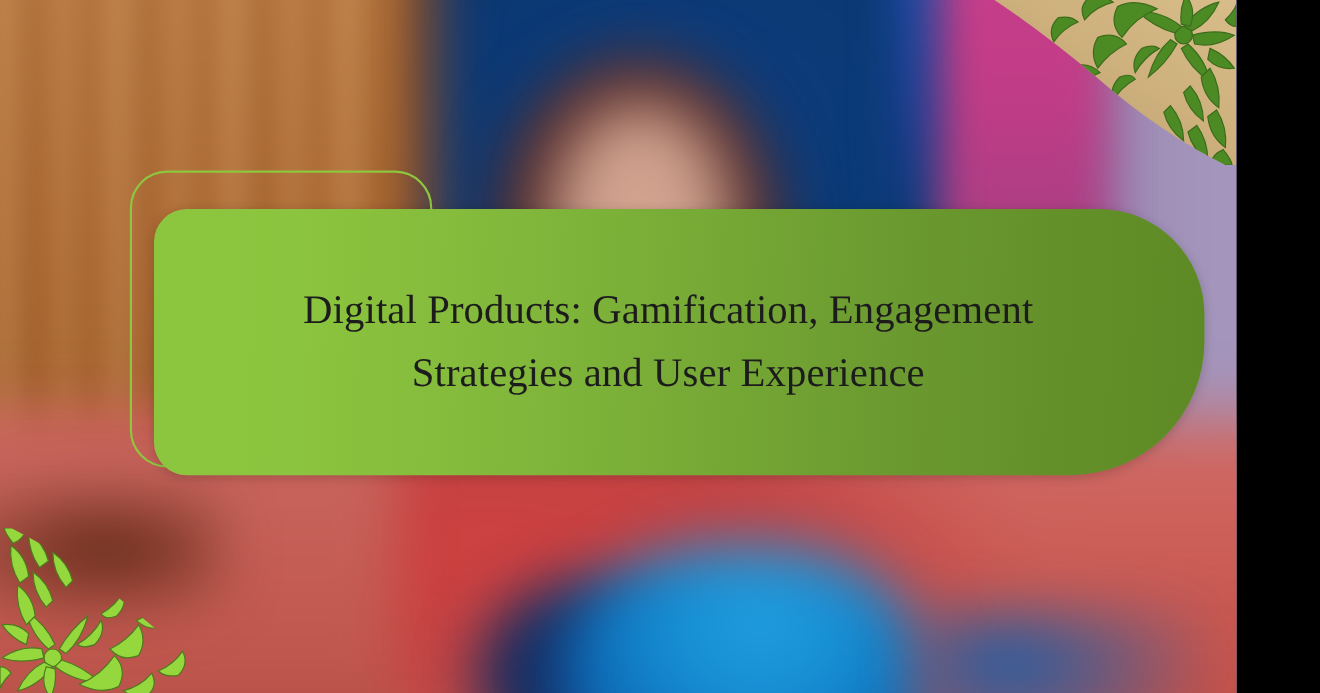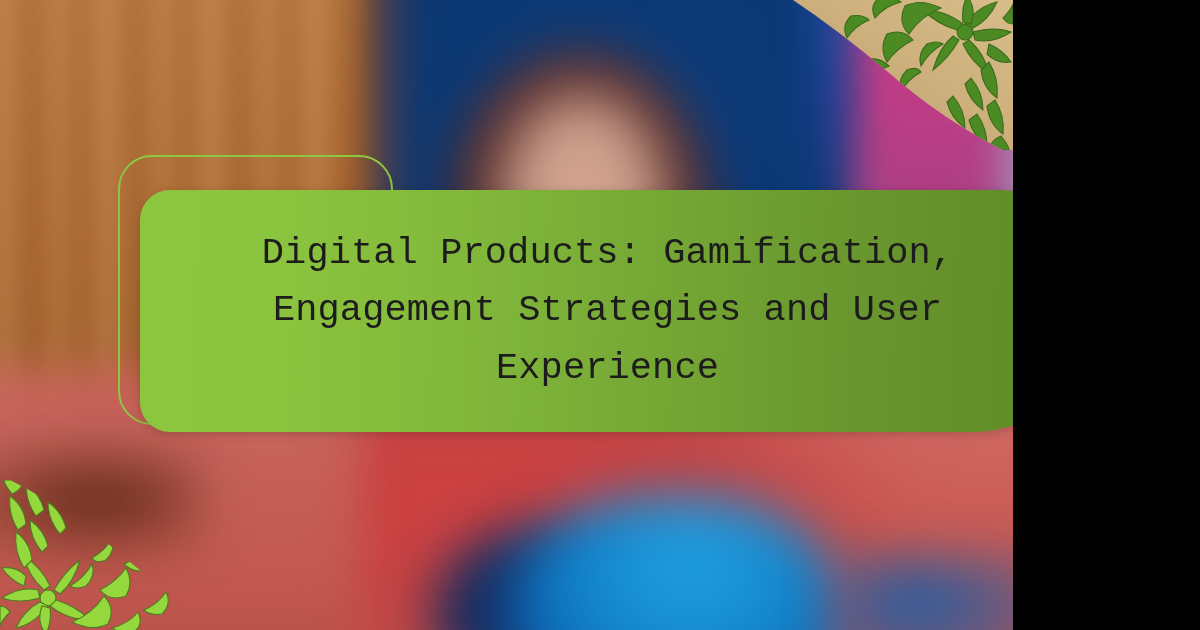--- a/index.html
+++ b/index.html
@@ -3,24 +3,24 @@
 <meta charset="utf-8">
 <title>Digital Products Title Card</title>
 <style>
   html, body {
     margin: 0;
     padding: 0;
     background: #000;
   }
   #stage {
     position: relative;
-    width: 1013px;
+    width: 1124px;
     height: 630px;
     overflow: hidden;
-    font-family: Liberation Mono, monospace;
+    font-family: Liberation Serif, serif;
     background: #8b7fa8;
   }
 
   
   .bg-photo {
     position: absolute;
     inset: 0;
     overflow: hidden;
   }
   .bg-layer {

